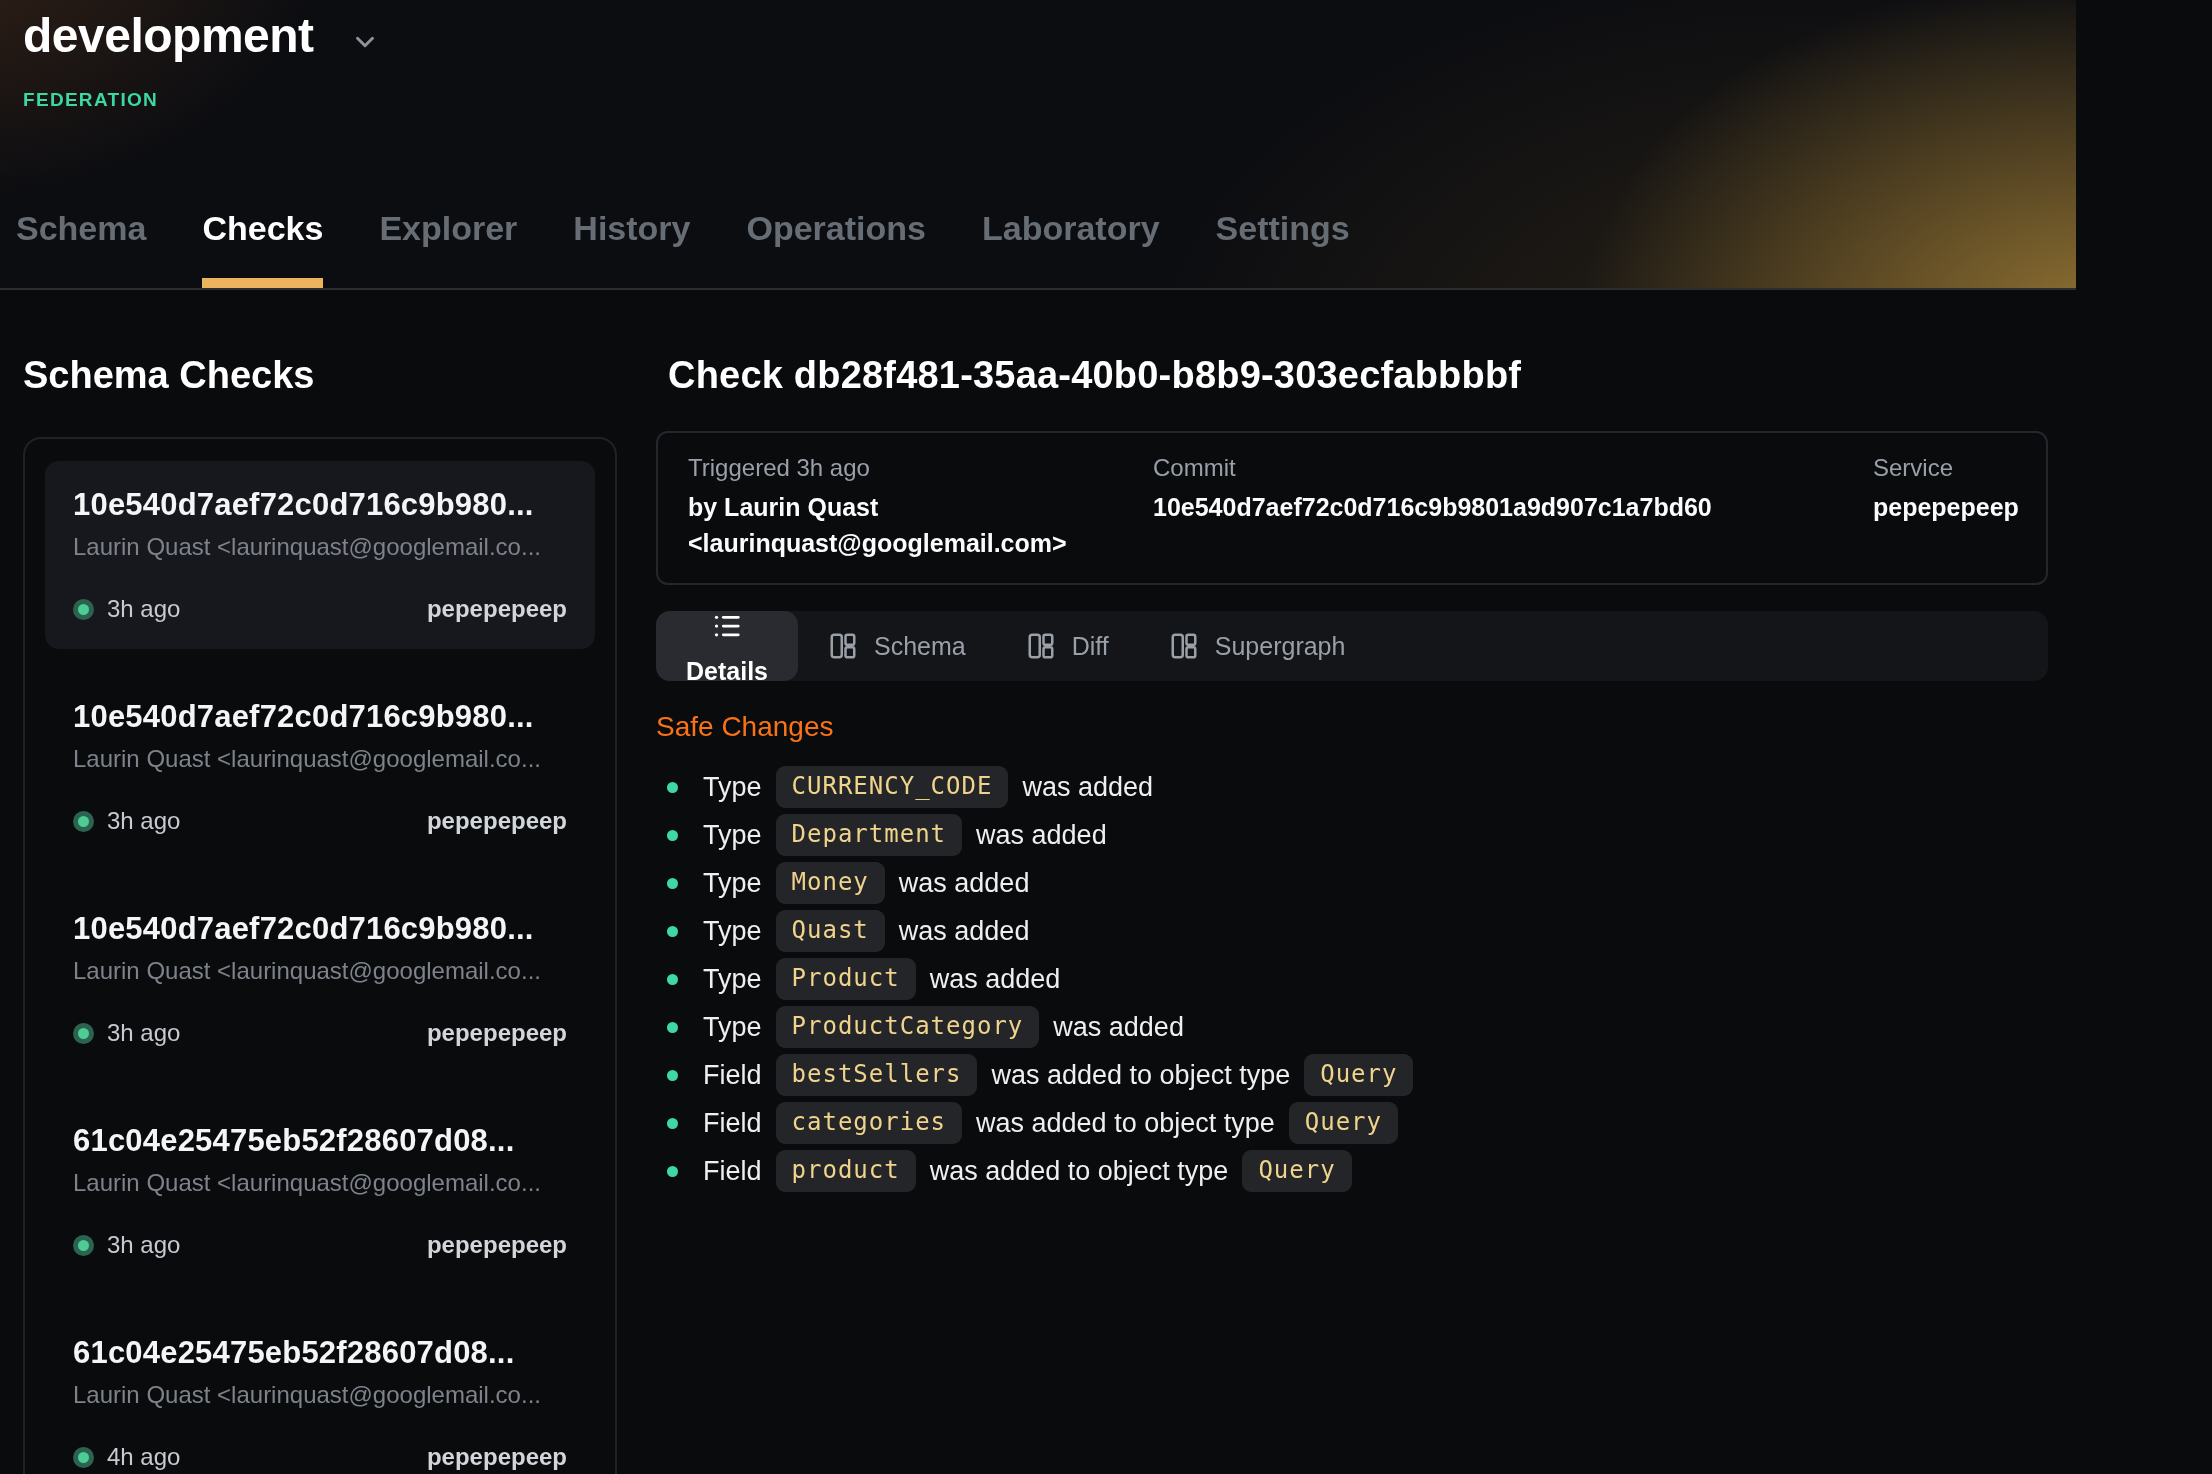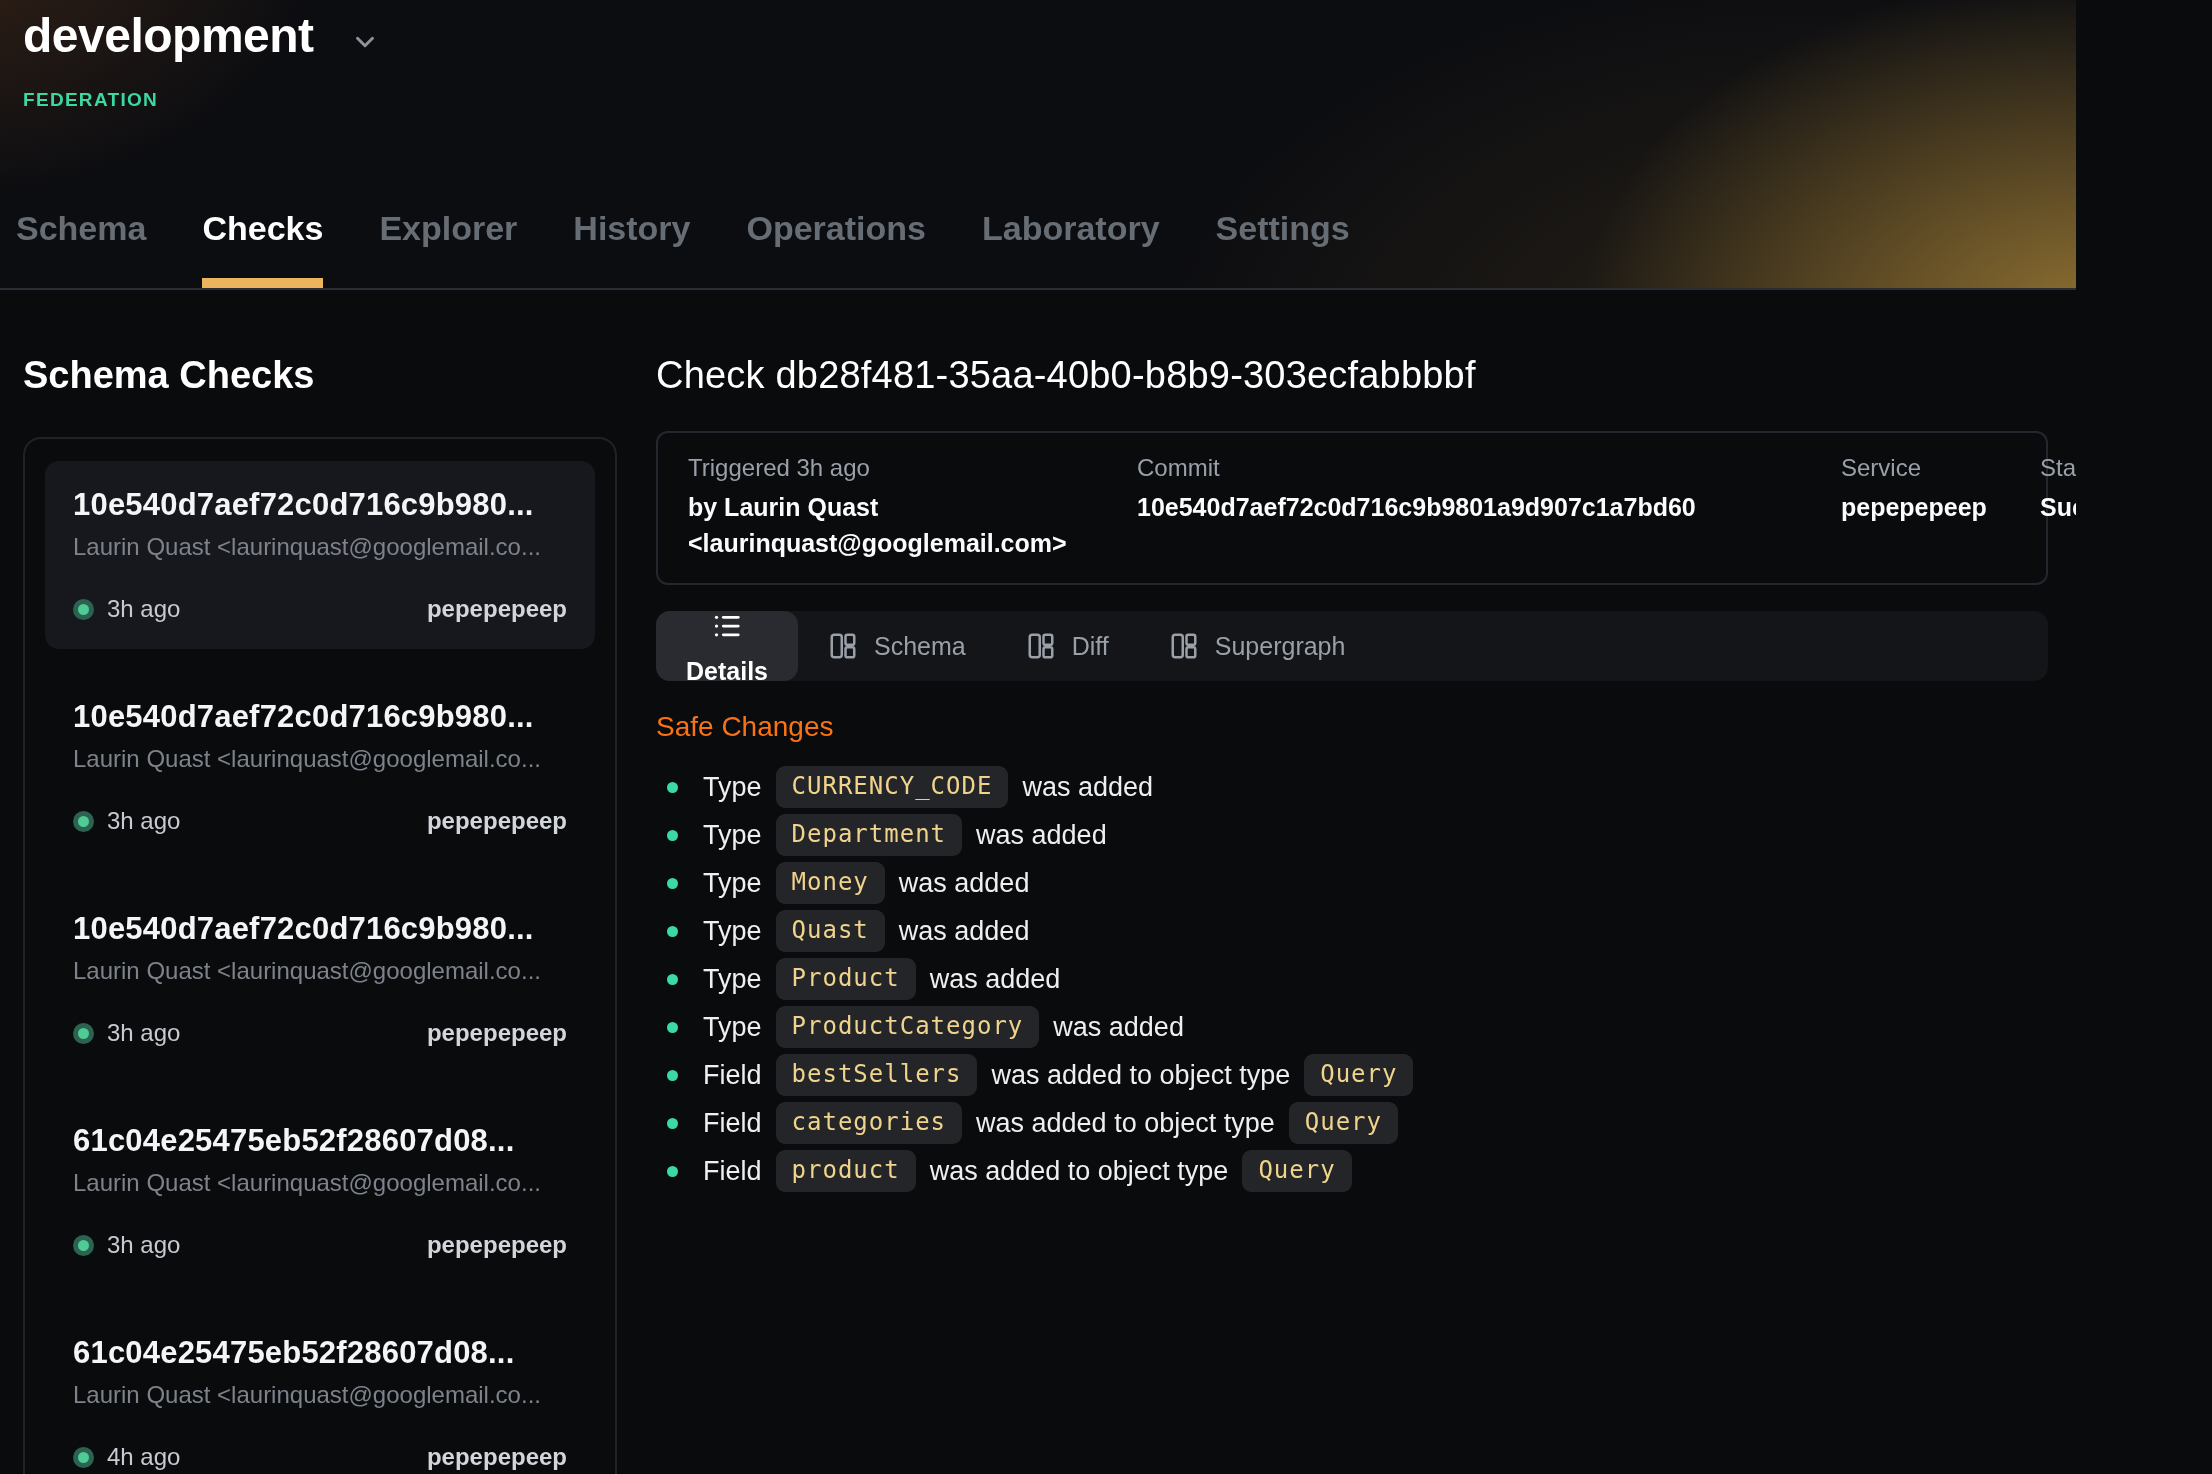--- a/index.html
+++ b/index.html
@@ -60,25 +60,25 @@
   .check-author { margin: 10px 0 0 0; font-size: 24px; color: #7d828b; white-space: nowrap; }
   .check-meta { display: flex; align-items: center; margin-top: 34px; font-size: 24px; }
   .status-dot {
     width: 21px; height: 21px; border-radius: 50%;
     background: #4fcb95; border: 5px solid #2b6350; margin-right: 13px; flex-shrink: 0;
   }
   .check-time { color: #c7cbd1; }
   .check-service { margin-left: auto; font-weight: 700; color: #d2d6db; }
 
   
-  .main-title { font-size: 38px; font-weight: 400; margin: 64px 0 0 0; letter-spacing: 0.2px; }
+  .main-title { font-size: 38px; font-weight: 700; margin: 64px 0 0 12px; letter-spacing: 0.2px; }
   .info-box {
     margin-top: 34px; border: 2px solid #24272d; border-radius: 12px;
     padding: 18px 30px 22px 30px;
-    display: grid; grid-template-columns: 445px 700px 195px 1fr; column-gap: 4px;
+    display: grid; grid-template-columns: 445px 700px 195px 1fr; column-gap: 20px;
   }
   .info-label { color: #9aa0a9; font-size: 24px; line-height: 34px; }
   .info-value { font-size: 25px; font-weight: 700; margin-top: 4px; line-height: 36px; color: #fbfcfd; }
 
   .view-tabs {
     margin-top: 26px; height: 70px; width: 100%;
     background: #141519; border-radius: 14px;
     display: flex; align-items: stretch;
   }
   .view-tab {

